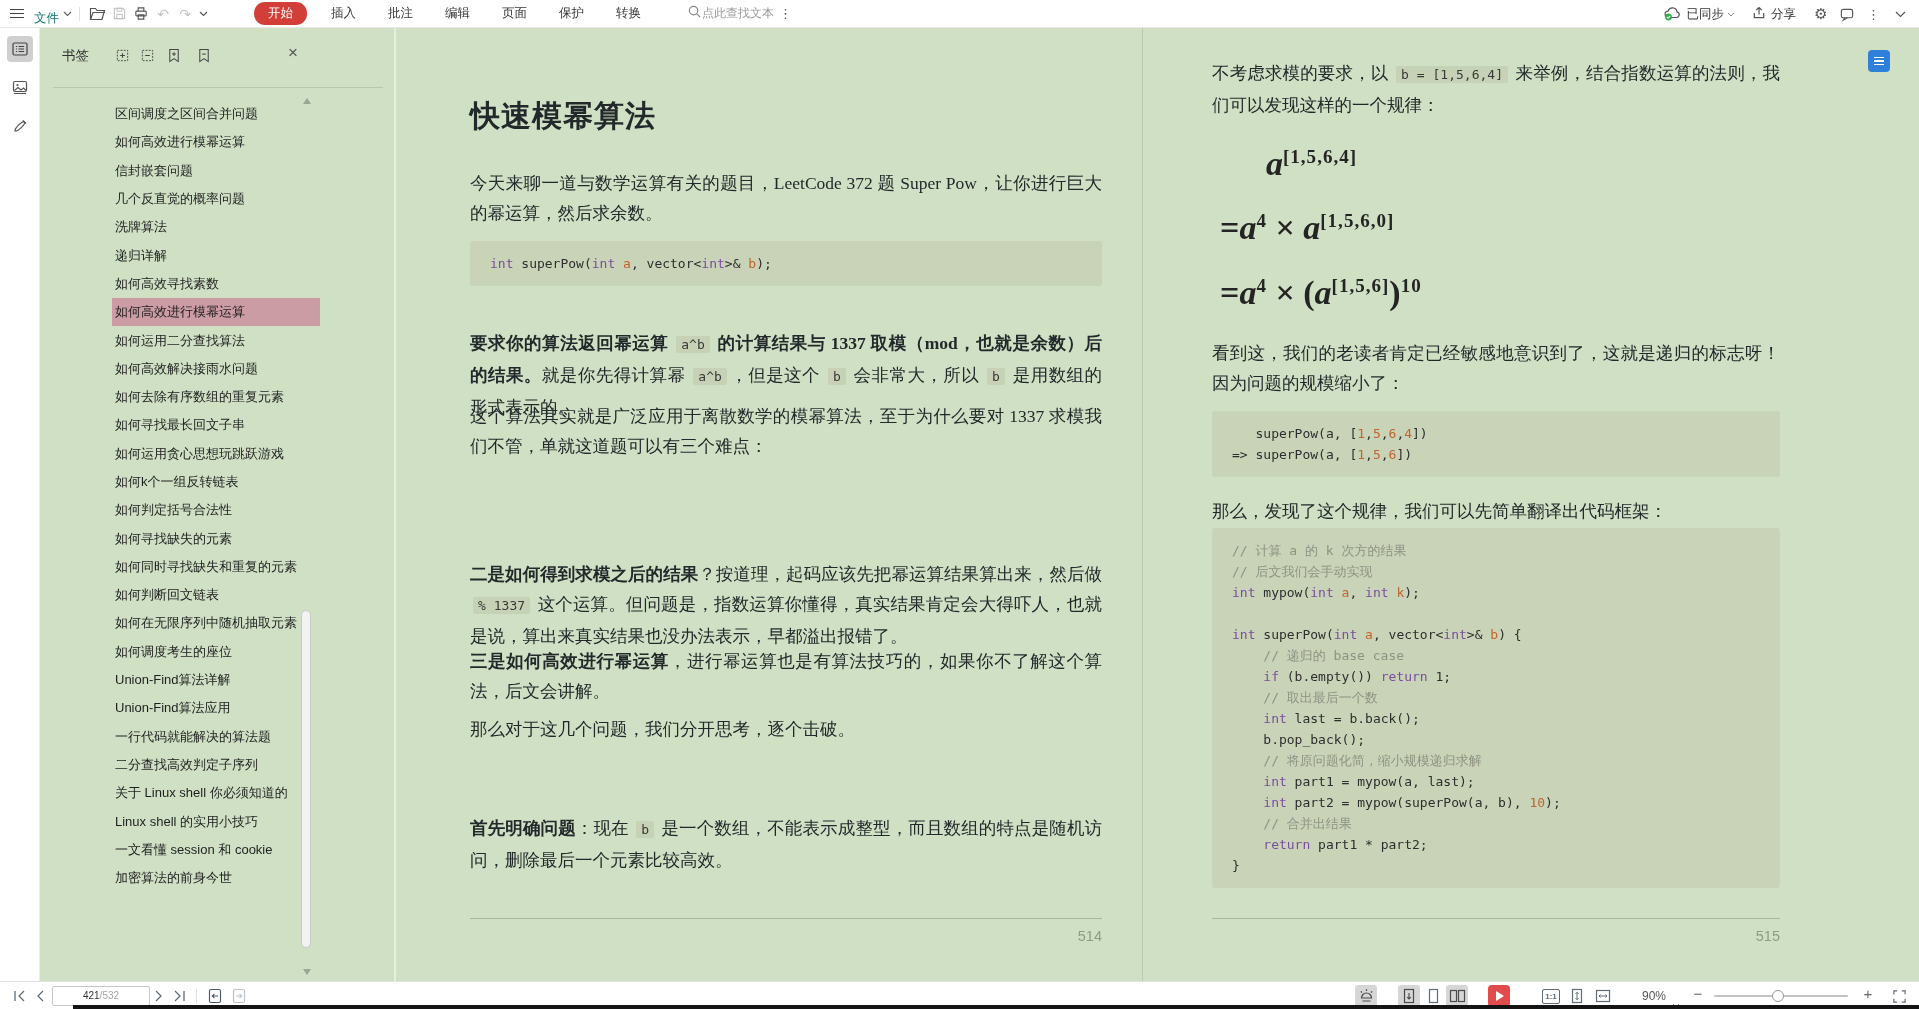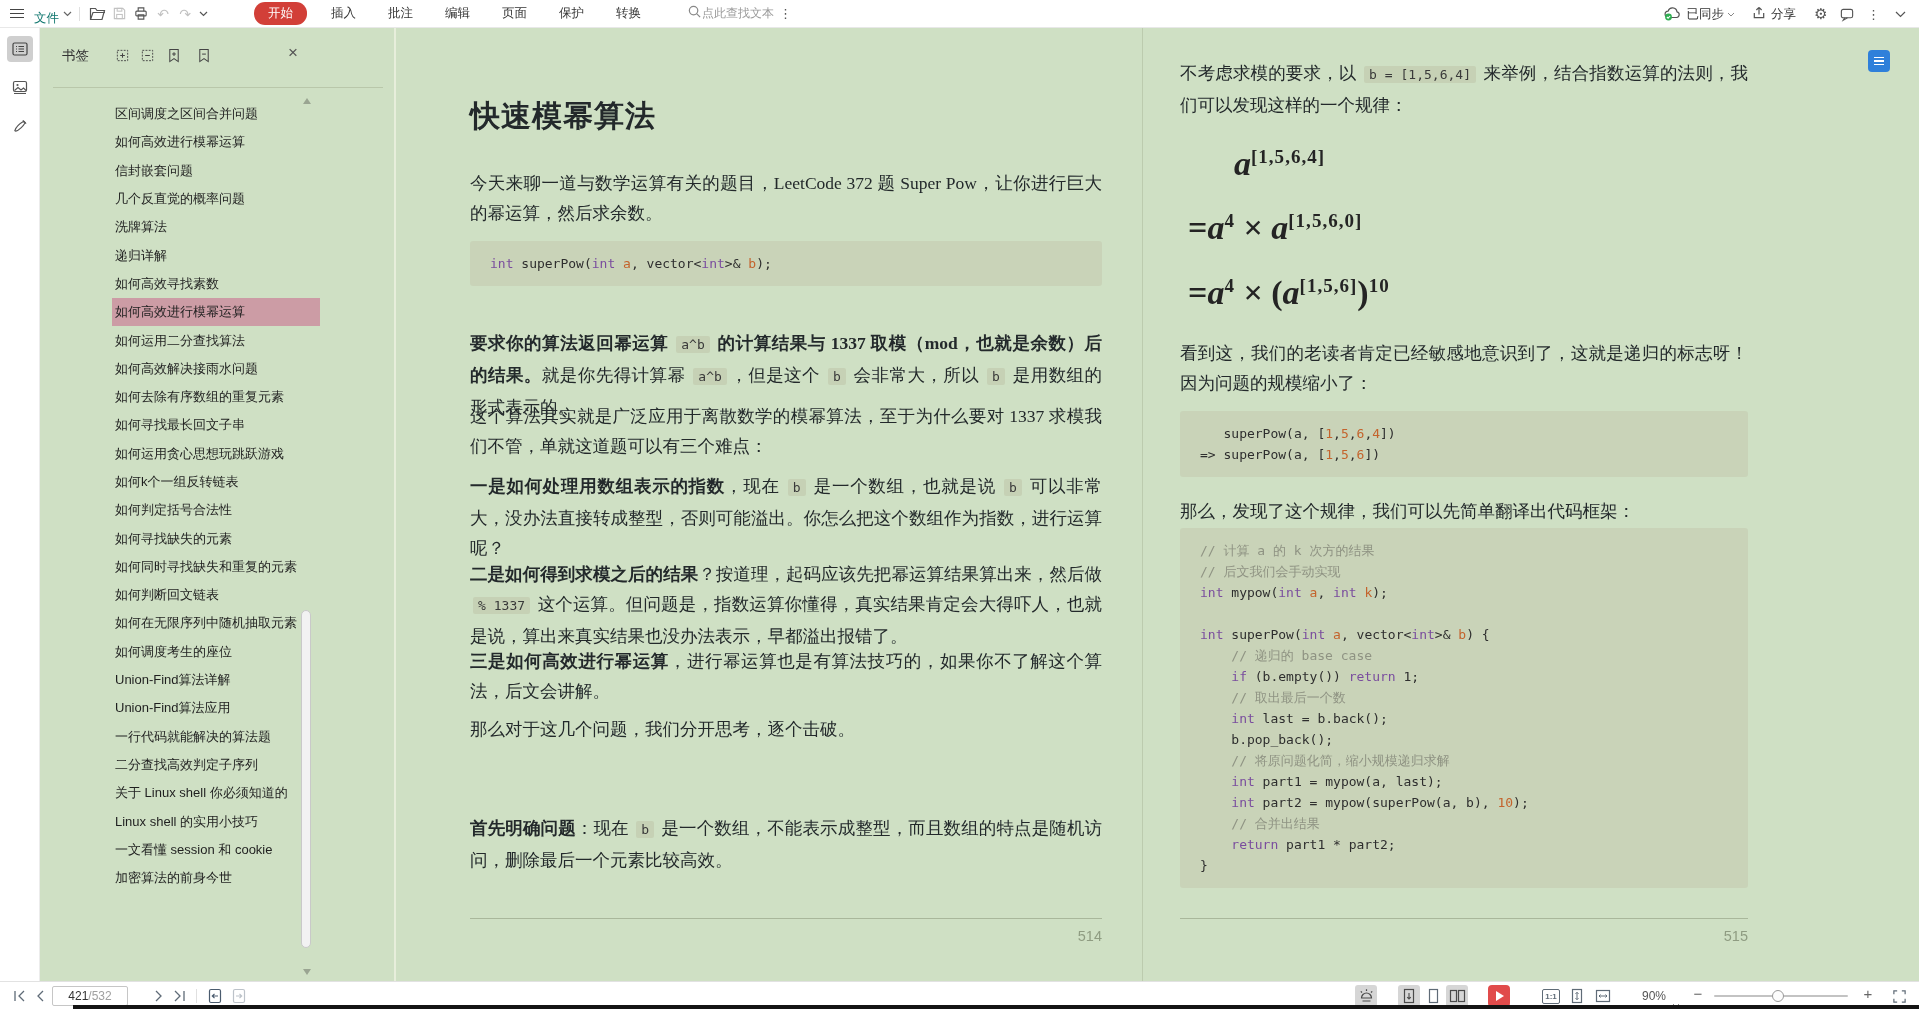--- a/index.html
+++ b/index.html
@@ -50,21 +50,21 @@
   .sb-thumb { position:absolute; left:1px; top:516px; width:10px; height:338px; background:#f2f2f2; border:1px solid #c9c9c9; border-radius:6px; cursor:pointer; }
 
   
   .doc { position:absolute; top:28px; left:396px; width:1523px; height:953px; background:#cfe0c4; }
   .page-gap-line { position:absolute; top:0; left:746px; width:1px; height:953px; background:#bccbae; }
   .float-btn { position:absolute; top:22px; left:1472px; width:22px; height:22px; background:#2f80da; border-radius:4px; display:flex; flex-direction:column; align-items:center; justify-content:center; gap:2px; cursor:pointer; }
   .float-btn i { display:block; width:10px; height:1.5px; background:#fff; }
 
   .page { position:absolute; top:0; font-family:"Liberation Serif","DejaVu Serif",serif; color:#23292b; }
   .page-left { left:74px; width:632px; height:953px; }
-  .page-right { left:784px; width:568px; height:953px; }
+  .page-right { left:816px; width:568px; height:953px; }
   .blk { position:absolute; left:0; width:100%; }
   .para { font-size:17.5px; line-height:30px; text-align:justify; }
   .pg-title { font-size:30px; font-weight:700; letter-spacing:1px; }
   .pg-h2 { font-size:23px; font-weight:700; }
   .codeblock { background:#c9d3b8; border-radius:3px; padding:12px 20px; font-family:"DejaVu Sans Mono","Liberation Mono",monospace; font-size:13px; line-height:21px; color:#2e2e2e; }
   .cl { white-space:pre; min-height:21px; }
   .mathblock { font-size:34px; line-height:57px; color:#242424; font-weight:600; padding-left:8px; }
   .ml { white-space:nowrap; }
   .ml.first { padding-left:46px; }
   .pg-rule { position:absolute; left:0; width:100%; height:1px; background:#a9b79b; }
@@ -78,21 +78,21 @@
   .s-n { color:#c4632c; }
   .s-m { color:#8f9383; }
   .s-i { font-style:italic; }
   .s-sup { vertical-align:super; font-size:0.56em; letter-spacing:1px; }
 
   
   .statusbar { position:absolute; bottom:0; left:0; width:1919px; height:28px; background:#ffffff; border-top:1px solid #e2e2e2; z-index:30; }
   .st-ico { position:absolute; top:3px; width:22px; height:22px; display:flex; align-items:center; justify-content:center; color:#5f6b77; cursor:pointer; }
   .st-ico.bg { background:#d6d6d6; border-radius:3px; }
   .st-ico.dis { color:#bcc2c9; }
-  .page-input { position:absolute; top:4px; left:52px; width:76px; height:20px; background:#fff; border:1px solid #c6c6c6; border-radius:2px; text-align:center; font-size:12px; line-height:18px; cursor:text; }
+  .page-input { position:absolute; top:4px; left:52px; width:98px; height:20px; background:#fff; border:1px solid #c6c6c6; border-radius:2px; text-align:center; font-size:10px; line-height:18px; cursor:text; }
   .page-input .cur { color:#333; }
   .page-input .tot { color:#a0a0a0; }
   .st-sep { position:absolute; top:7px; width:1px; height:14px; background:#e0e0e0; }
   .zoom-label { position:absolute; top:7px; left:1642px; font-size:12px; color:#555; cursor:pointer; }
   .zoom-caret { position:absolute; top:12px; left:1672px; }
   .minus,.plus { position:absolute; top:3px; font-size:15px; color:#666; width:20px; height:22px; text-align:center; cursor:pointer; }
   .slider { position:absolute; top:13px; left:1714px; width:134px; height:2px; background:#c3c3c3; border-radius:1px; cursor:pointer; }
   .slider .thumb { position:absolute; top:-5px; left:58px; width:12px; height:12px; background:#fdfdfd; border:1px solid #9a9a9a; border-radius:50%; }
   .play-btn { position:absolute; top:3px; left:1488px; width:22px; height:22px; background:#e14b4b; border-radius:4px; display:flex; align-items:center; justify-content:center; cursor:pointer; }
   .play-tri { width:0; height:0; border-left:8px solid #fff; border-top:5px solid transparent; border-bottom:5px solid transparent; margin-left:2px; }
@@ -356,21 +356,20 @@
       </div>
 
     <div class="page page-left">
       <div class="blk pg-title" style="top:68px">快速模幂算法</div>
       <div class="blk para" style="top:140px"><span>今天来聊一道与数学运算有关的题目，LeetCode 372 题 Super Pow，让你进行巨大的幂运算，然后求余数。</span></div>
       <div class="blk codeblock" style="top:213px">
           <div class="cl"><span class="s-k">int</span><span> superPow(</span><span class="s-k">int</span><span> </span><span class="s-v">a</span><span>, </span><span>vector&lt;</span><span class="s-k">int</span><span>&gt;&amp; </span><span class="s-v">b</span><span>);</span></div>
         </div>
       <div class="blk para" style="top:300px"><span class="s-b">要求你的算法返回幂运算 </span><span class="s-c">a^b</span><span class="s-b"> 的计算结果与 1337 取模（mod，也就是余数）后的结果。</span><span>就是你先得计算幂 </span><span class="s-c">a^b</span><span>，但是这个 </span><span class="s-c">b</span><span> 会非常大，所以 </span><span class="s-c">b</span><span> 是用数组的形式表示的。</span></div>
       <div class="blk para" style="top:373px"><span>这个算法其实就是广泛应用于离散数学的模幂算法，至于为什么要对 1337 求模我们不管，单就这道题可以有三个难点：</span></div>
-      <div class="blk para" style="top:443px"><span class="s-b">一是如何处理用数组表示的指数</span><span>，现在 </span><span class="s-c">b</span><span> 是一个数组，也就是说 </span><span class="s-c">b</span><span> 可以非常大，没办法直接转成整型，否则可能溢出。你怎么把这个数组作为指数，进行运算呢？</span></div>
       <div class="blk para" style="top:531px"><span class="s-b">二是如何得到求模之后的结果</span><span>？按道理，起码应该先把幂运算结果算出来，然后做 </span><span class="s-c">% 1337</span><span> 这个运算。但问题是，指数运算你懂得，真实结果肯定会大得吓人，也就是说，算出来真实结果也没办法表示，早都溢出报错了。</span></div>
       <div class="blk para" style="top:618px"><span class="s-b">三是如何高效进行幂运算</span><span>，进行幂运算也是有算法技巧的，如果你不了解这个算法，后文会讲解。</span></div>
       <div class="blk para" style="top:686px"><span>那么对于这几个问题，我们分开思考，逐个击破。</span></div>
       <div class="blk para" style="top:785px"><span class="s-b">首先明确问题</span><span>：现在 </span><span class="s-c">b</span><span> 是一个数组，不能表示成整型，而且数组的特点是随机访问，删除最后一个元素比较高效。</span></div>
       <div class="pg-rule" style="top:890px"></div>
       <div class="pg-num" style="top:900px">514</div>
     </div>
 
     <div class="page page-right">
       <div class="blk para" style="top:30px"><span>不考虑求模的要求，以 </span><span class="s-c">b = [1,5,6,4]</span><span> 来举例，结合指数运算的法则，我们可以发现这样的一个规律：</span></div>

